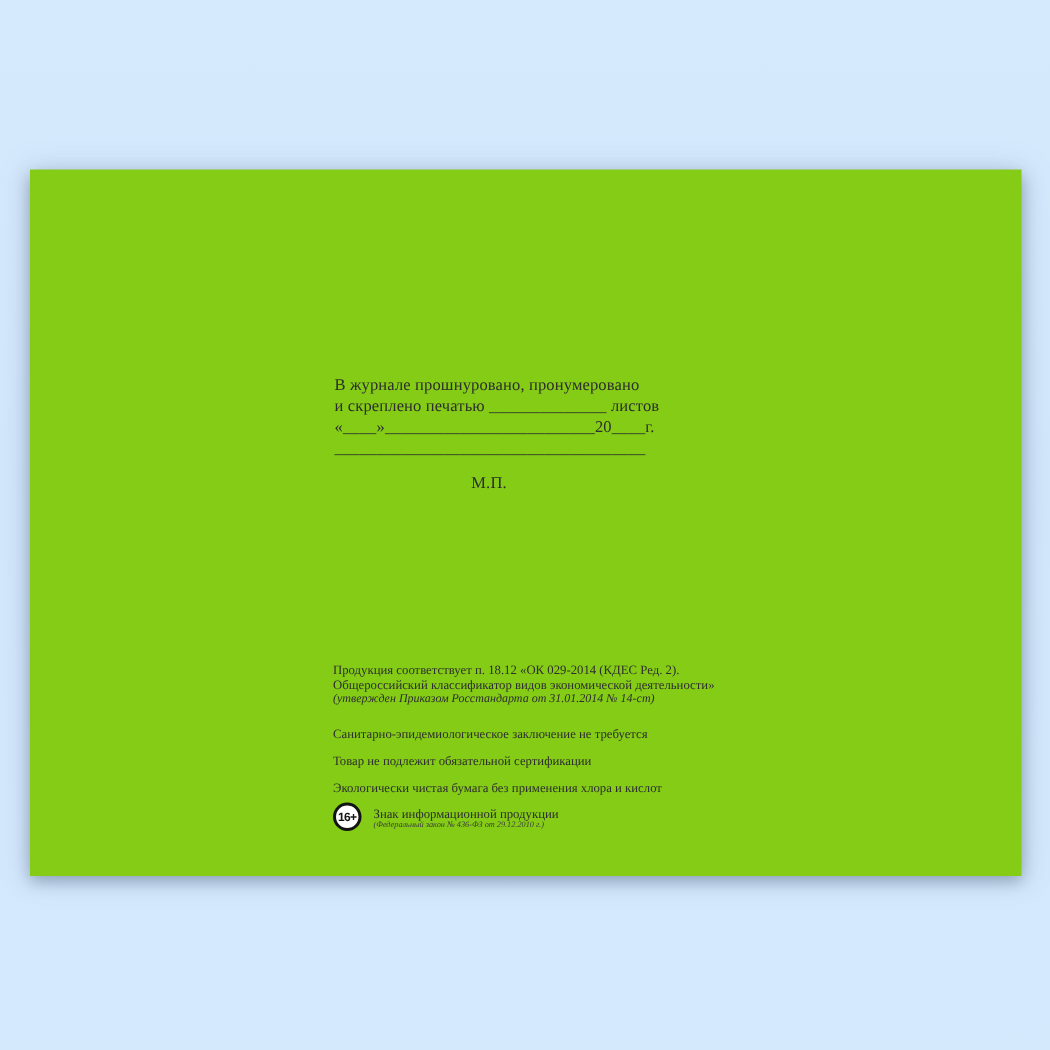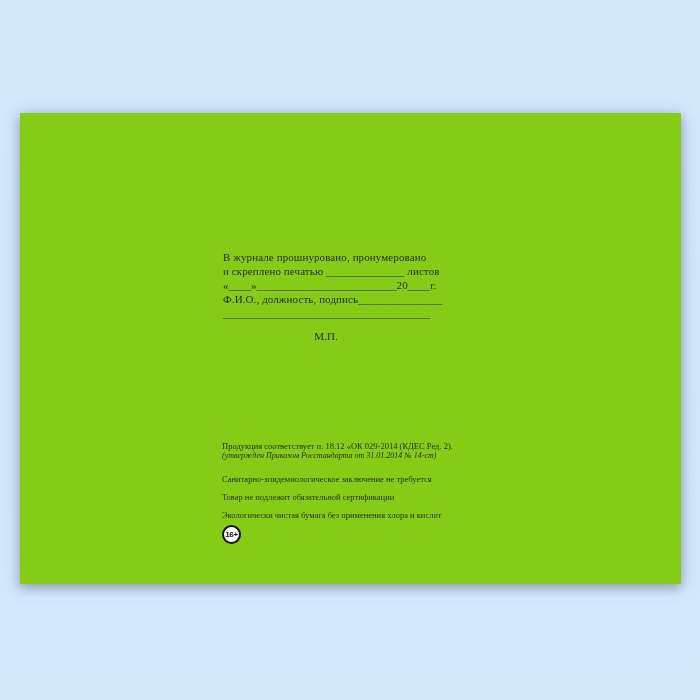--- a/index.html
+++ b/index.html
@@ -47,30 +47,34 @@
 </style>
 </head>
 <body>
 
 <div class="sheet">
 
   <div class="stitch">
     <div class="ln">В журнале прошнуровано, пронумеровано</div>
     <div class="ln">и скреплено печатью ______________ листов</div>
     <div class="ln">«____»_________________________20____г.</div>
-    <div class="ln">Ф.И.О., должность, подпись_______________</div>
     <div class="ln">_____________________________________</div>
     <div class="stamp-line">М.П.</div>
   </div>
 
   <div class="cert">
     <div>Продукция соответствует п. 18.12 «ОК 029-2014 (КДЕС Ред. 2).</div>
+    <div>Общероссийский классификатор видов экономической деятельности»</div>
     <div class="okved-note">(утвержден Приказом Росстандарта от 31.01.2014 № 14-ст)</div>
     <div class="single first">Санитарно-эпидемиологическое заключение не требуется</div>
     <div class="single">Товар не подлежит обязательной сертификации</div>
     <div class="single">Экологически чистая бумага без применения хлора и кислот</div>
 
     <div class="badge-row">
       <div class="age-badge">16+</div>
+      <div class="badge-text">
+        <div class="badge-title">Знак информационной продукции</div>
+        <div class="badge-law">(Федеральный закон № 436-ФЗ от 29.12.2010 г.)</div>
+      </div>
     </div>
   </div>
 
 </div>
 
 </body></html>

